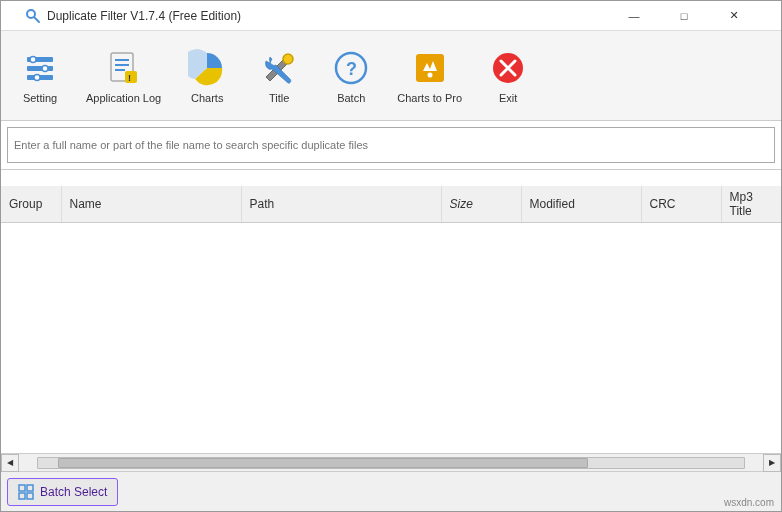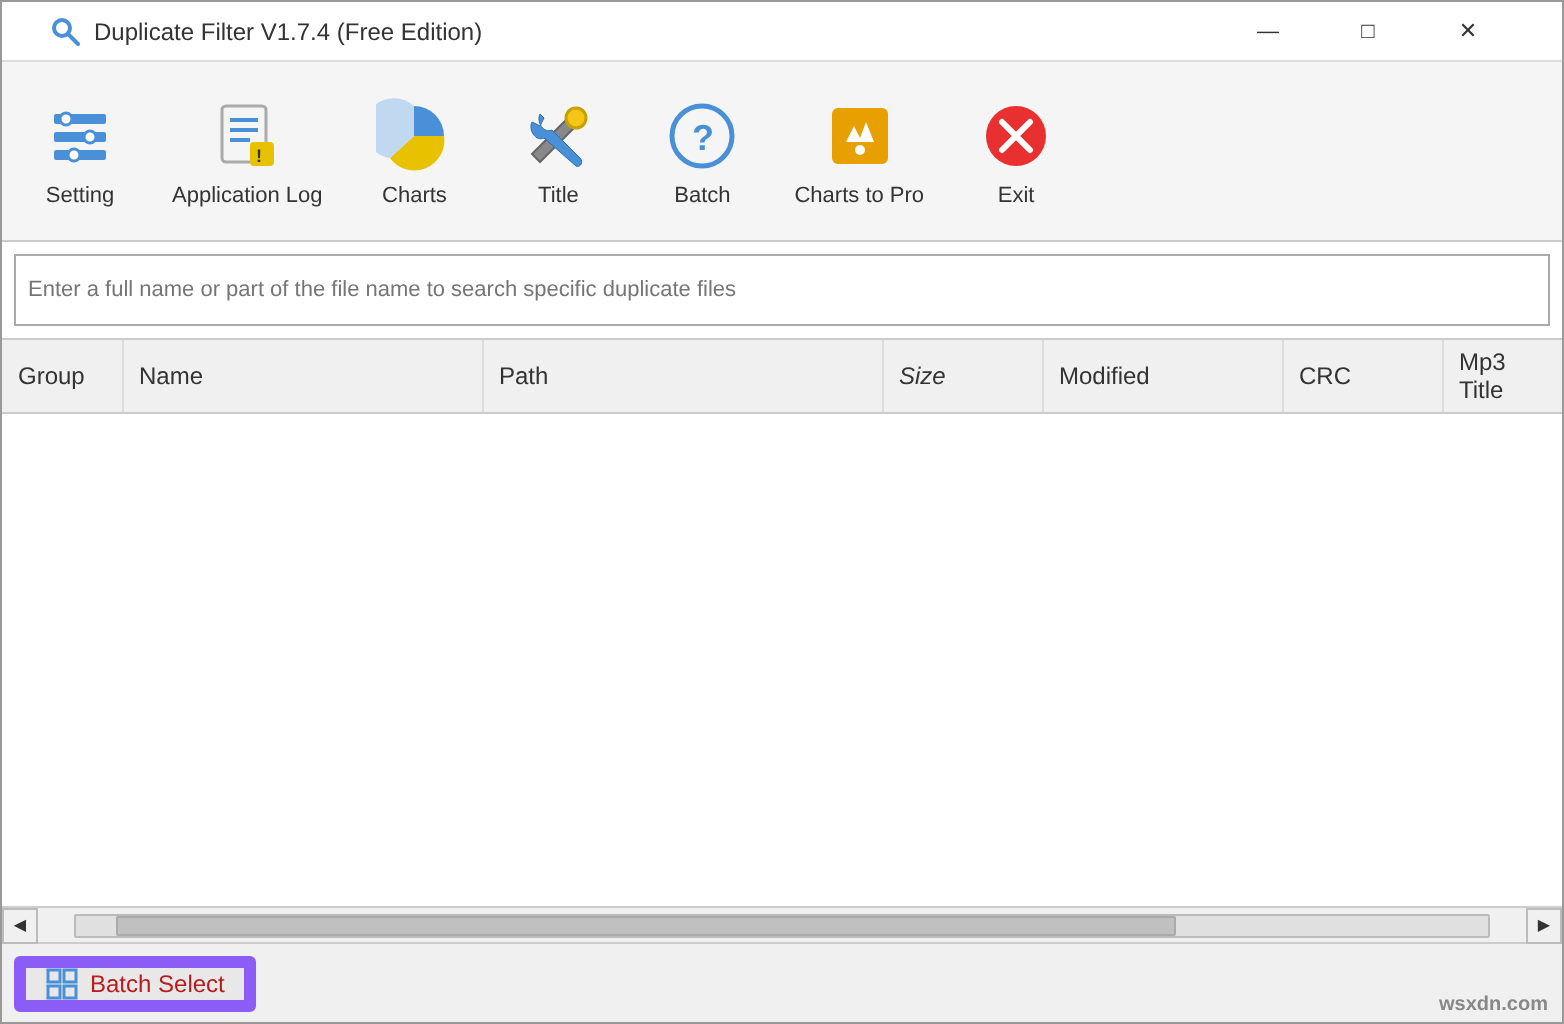--- a/index.html
+++ b/index.html
@@ -114,20 +114,21 @@
       color: #888;
       outline: none;
       background: #fff;
     }
 
     
     .table-container {
       flex: 1;
       overflow: auto;
       position: relative;
+      margin-top: 16px;
     }
     table {
       width: 100%;
       border-collapse: collapse;
       table-layout: fixed;
     }
     thead th {
       background: #f0f0f0;
       border-bottom: 1px solid #ccc;
       border-right: 1px solid #ddd;
@@ -194,43 +195,42 @@
       padding: 0 6px;
       gap: 6px;
       flex-shrink: 0;
     }
     .footer-btn {
       display: flex;
       align-items: center;
       gap: 6px;
       padding: 4px 10px;
       background: #e8e8e8;
-      border: 6px solid #8b5cf6;
+      border: 1px solid #8b5cf6;
       border-radius: 3px;
       cursor: pointer;
       font-size: 12px;
-      color: #b91c1c;
+      color: #4c1d95;
       height: 28px;
     }
     .footer-btn .btn-icon {
       width: 16px;
       height: 16px;
       display: flex;
       align-items: center;
       justify-content: center;
     }
 
     
     .watermark {
       position: absolute;
       bottom: 4px;
       right: 6px;
       font-size: 10px;
       color: #888;
-      font-weight: bold;
     }
 
     
     .col-group { width: 60px; }
     .col-name { width: 180px; }
     .col-path { width: 200px; }
     .col-size { width: 80px; font-style: italic; }
     .col-modified { width: 120px; }
     .col-crc { width: 80px; }
     .col-mp3 { width: auto; }

